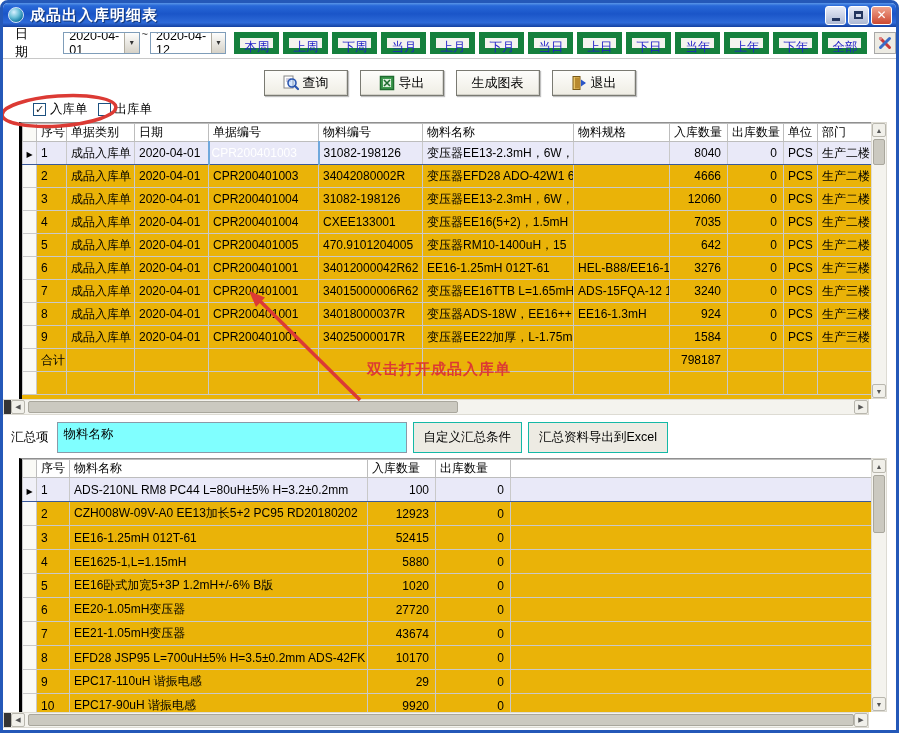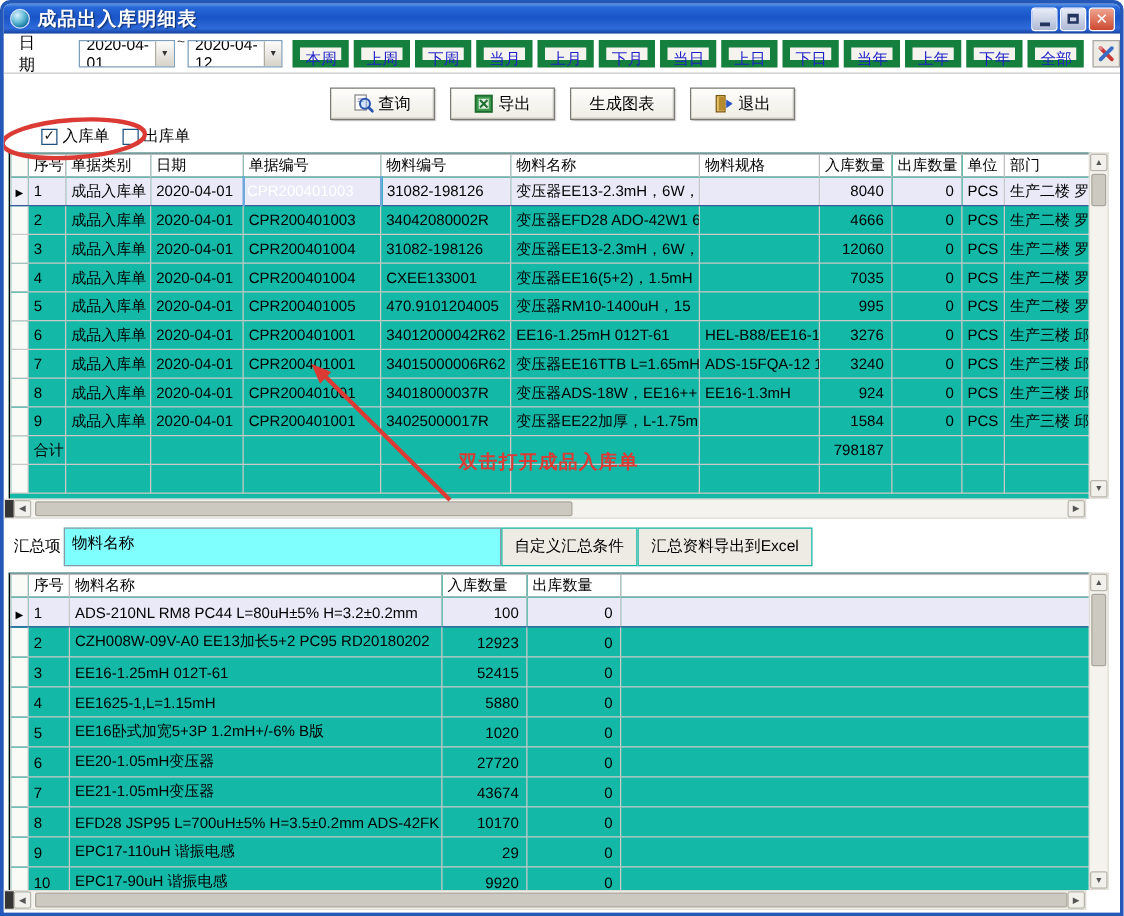--- a/index.html
+++ b/index.html
@@ -49,21 +49,21 @@
   
   .filter-bar{position:absolute;top:71px;left:0;right:0;height:22px;display:flex;align-items:center;gap:10px;padding-left:30px;}
   .chk-group{display:flex;align-items:center;gap:4px;cursor:pointer;}
   .checkbox{width:13px;height:13px;border:1px solid #1C5180;background:#fff;display:flex;align-items:center;justify-content:center;
     font-size:11px;line-height:1;color:#222;}
   .chk-label{font-size:12.5px;}
   
   .grid-wrap{position:absolute;left:0;width:884px;}
   .grid1{top:95px;height:293px;}
   .grid2{top:431px;height:270px;}
-  .grid-viewport{position:absolute;left:4px;top:0;width:866px;overflow:hidden;border-top:1px solid #909090;border-left:1px solid #000000;background:#14b8a6;}
+  .grid-viewport{position:absolute;left:16px;top:0;width:866px;overflow:hidden;border-top:1px solid #909090;border-left:3px solid #000000;background:#eab308;}
   .grid1 .grid-viewport{height:277px;}
   .grid2 .grid-viewport{height:254px;}
   table{border-collapse:collapse;table-layout:fixed;font-size:12px;}
   .tbl-main{width:920px;}
   .tbl-sum{width:866px;}
   th,td{border:1px solid #C9C9C9;padding:0 4px;white-space:nowrap;overflow:hidden;font-weight:normal;text-align:left;}
   th{height:17px;border-color:#BDBDBD;background:#fff;}
   .tbl-main td{height:23px;}
   .tbl-sum td{height:24px;}
   col.c-sel{width:14px;}
@@ -88,21 +88,21 @@
   .sb-left{left:7px;top:0;}
   .sb-right{right:0;top:0;}
   .vthumb{position:absolute;left:1px;width:12px;background:#CBC9C0;border:1px solid #A9A79D;border-radius:2px;cursor:pointer;}
   .hthumb{position:absolute;top:1px;height:12px;background:#CBC9C0;border:1px solid #A9A79D;border-radius:2px;cursor:pointer;}
   .grid1 .vthumb{top:16px;height:26px;}
   .grid2 .vthumb{top:16px;height:58px;}
   .sb-grip{position:absolute;left:0;top:0;width:7px;height:100%;background:#353535;cursor:pointer;}
   .g1-hthumb{left:24px;width:430px;}
   .g2-hthumb{left:24px;width:826px;}
   
-  .summary-bar{position:absolute;top:392px;left:0;right:0;height:36px;display:flex;align-items:center;padding-left:8px;}
+  .summary-bar{position:absolute;top:392px;left:0;right:0;height:36px;display:flex;align-items:center;padding-left:8px;gap:6px;}
   .summary-label{font-size:12.5px;margin-right:2px;}
   .summary-input{width:350px;height:31px;background:var(--summary-input-bg);border:1px solid #8A9AA8;
     font-size:12.5px;display:flex;align-items:flex-start;padding:3px 0 0 6px;cursor:text;}
   .sbtn2{height:31px;padding:0 10px;background:#EDEBE3;border:1px solid #14b8a6;font-size:12.5px;font-family:inherit;cursor:pointer;}
   
   .overlay{position:absolute;inset:0;pointer-events:none;z-index:40;}
   .arrow-text{position:absolute;left:364px;top:333px;color:var(--annotation-red);font-size:15px;font-weight:bold;letter-spacing:1px;z-index:41;pointer-events:none;}
   .icon16{width:16px;height:16px;flex:0 0 auto;}
 </style>
 </head>
@@ -301,21 +301,21 @@
               </tr>
               <tr>
                 <td class="sel-col"></td>
                 <td>5</td>
                 <td>成品入库单</td>
                 <td>2020-04-01</td>
                 <td>CPR200401005</td>
                 <td>470.9101204005</td>
                 <td>变压器RM10-1400uH，15</td>
                 <td></td>
-                <td class="num">995</td>
+                <td class="num">642</td>
                 <td class="num">0</td>
                 <td>PCS</td>
                 <td>生产二楼 罗平</td>
               </tr>
               <tr>
                 <td class="sel-col"></td>
                 <td>6</td>
                 <td>成品入库单</td>
                 <td>2020-04-01</td>
                 <td>CPR200401001</td>

